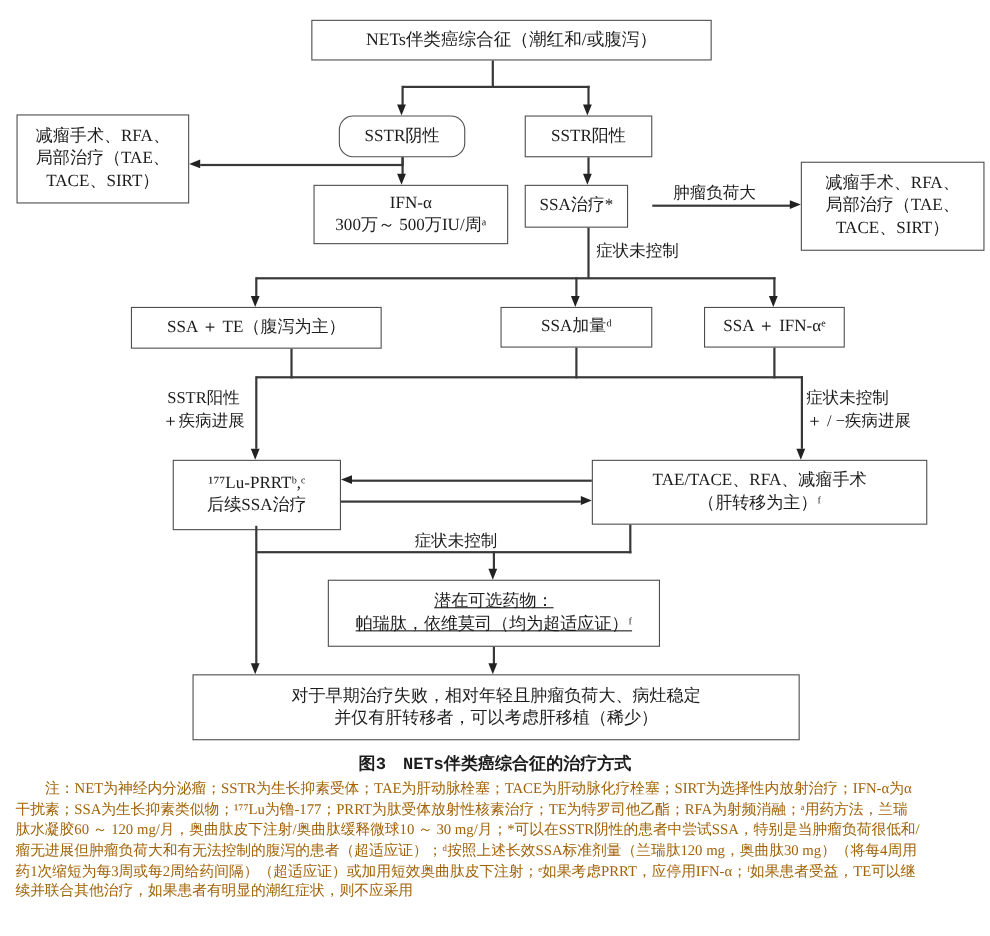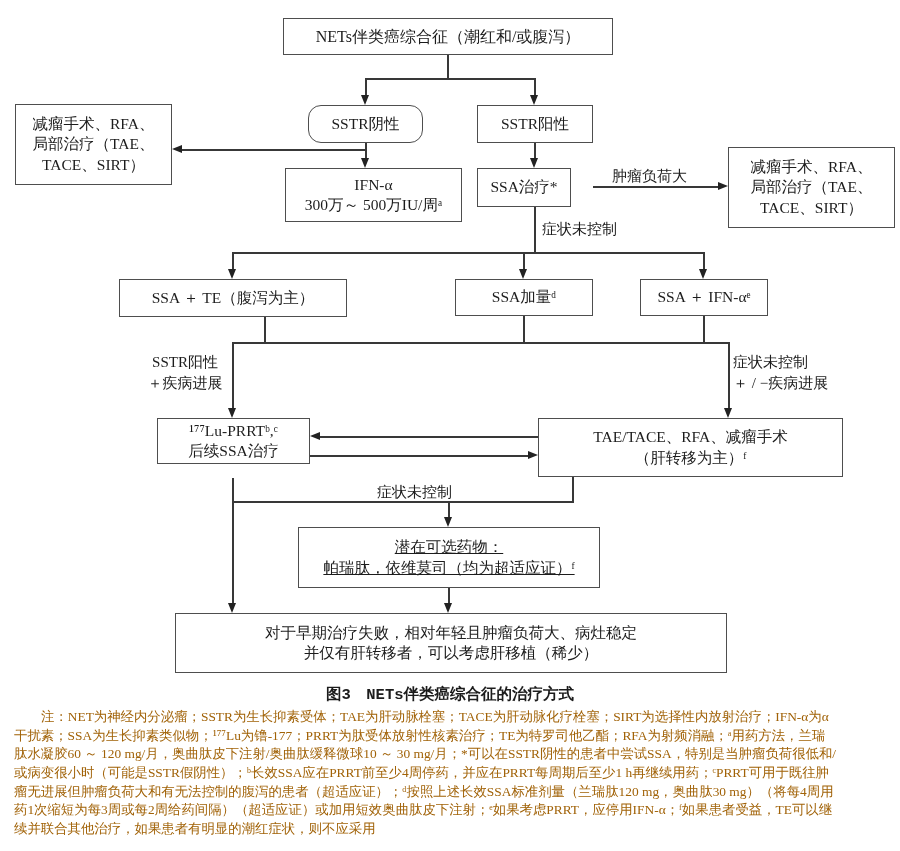--- a/index.html
+++ b/index.html
@@ -38,21 +38,21 @@
     font-size:13.4px; line-height:1.39; color:#a16207;
   }
   .notes > div { white-space:nowrap; }
   .notes > div:first-child { text-indent:27px; }
 </style>
 </head>
 <body>
 
 <div id="canvas">
 
-  <div class="node" style="left:283px;top:18px;width:330px;height:37px;font-size:16px;">NETs伴类癌综合征（潮红和/或腹泻）</div>
+  <div class="node" style="left:283px;top:18px;width:364px;height:37px;font-size:16px;">NETs伴类癌综合征（潮红和/或腹泻）</div>
 
   <div class="node" style="left:308px;top:105px;width:115px;height:38px;border-radius:13px;">SSTR阴性</div>
 
   <div class="node" style="left:15px;top:104px;width:157px;height:81px;">减瘤手术、RFA、
 局部治疗（TAE、
 TACE、SIRT）</div>
 
   <div class="node" style="left:285px;top:168px;width:177px;height:54px;">IFN-α
 300万～ 500万IU/周ᵃ</div>
 
@@ -63,21 +63,21 @@
   <div class="node" style="left:728px;top:147px;width:167px;height:81px;">减瘤手术、RFA、
 局部治疗（TAE、
 TACE、SIRT）</div>
 
   <div class="node" style="left:119px;top:279px;width:228px;height:38px;">SSA ＋ TE（腹泻为主）</div>
 
   <div class="node" style="left:455px;top:279px;width:138px;height:37px;">SSA加量ᵈ</div>
 
   <div class="node" style="left:640px;top:279px;width:128px;height:37px;">SSA ＋ IFN-αᵉ</div>
 
-  <div class="node" style="left:157px;top:418px;width:153px;height:46px;">¹⁷⁷Lu-PRRTᵇ,ᶜ
+  <div class="node" style="left:157px;top:418px;width:153px;height:64px;">¹⁷⁷Lu-PRRTᵇ,ᶜ
 后续SSA治疗</div>
 
   <div class="node" style="left:538px;top:418px;width:305px;height:59px;">TAE/TACE、RFA、减瘤手术
 （肝转移为主）ᶠ</div>
 
   <div class="node" style="left:298px;top:527px;width:302px;height:61px;text-decoration:underline;">潜在可选药物：
 帕瑞肽，依维莫司（均为超适应证）ᶠ</div>
 
   <div class="node" style="left:175px;top:613px;width:552px;height:60px;">对于早期治疗失败，相对年轻且肿瘤负荷大、病灶稳定
 并仅有肝转移者，可以考虑肝移植（稀少）</div>
@@ -148,19 +148,18 @@
 
   <div class="vl" style="left:448px;top:588px;height:16px;"></div>
   <div class="ad" style="left:444px;top:603px;"></div>
 
   <div class="caption" style="top:684px;font-family:Liberation Mono, monospace;">图3　NETs伴类癌综合征的治疗方式</div>
 
   <div class="notes">
     <div>注：NET为神经内分泌瘤；SSTR为生长抑素受体；TAE为肝动脉栓塞；TACE为肝动脉化疗栓塞；SIRT为选择性内放射治疗；IFN-α为α</div>
     <div>干扰素；SSA为生长抑素类似物；¹⁷⁷Lu为镥-177；PRRT为肽受体放射性核素治疗；TE为特罗司他乙酯；RFA为射频消融；ᵃ用药方法，兰瑞</div>
     <div>肽水凝胶60 ～ 120 mg/月，奥曲肽皮下注射/奥曲肽缓释微球10 ～ 30 mg/月；*可以在SSTR阴性的患者中尝试SSA，特别是当肿瘤负荷很低和/</div>
-    <div>或病变很小时（可能是SSTR假阴性）；ᵇ长效SSA应在PRRT前至少4周停药，并应在PRRT每周期后至少1 h再继续用药；ᶜPRRT可用于既往肿</div>
     <div>瘤无进展但肿瘤负荷大和有无法控制的腹泻的患者（超适应证）；ᵈ按照上述长效SSA标准剂量（兰瑞肽120 mg，奥曲肽30 mg）（将每4周用</div>
     <div>药1次缩短为每3周或每2周给药间隔）（超适应证）或加用短效奥曲肽皮下注射；ᵉ如果考虑PRRT，应停用IFN-α；ᶠ如果患者受益，TE可以继</div>
     <div>续并联合其他治疗，如果患者有明显的潮红症状，则不应采用</div>
   </div>
 
 </div>
 
 </body></html>

